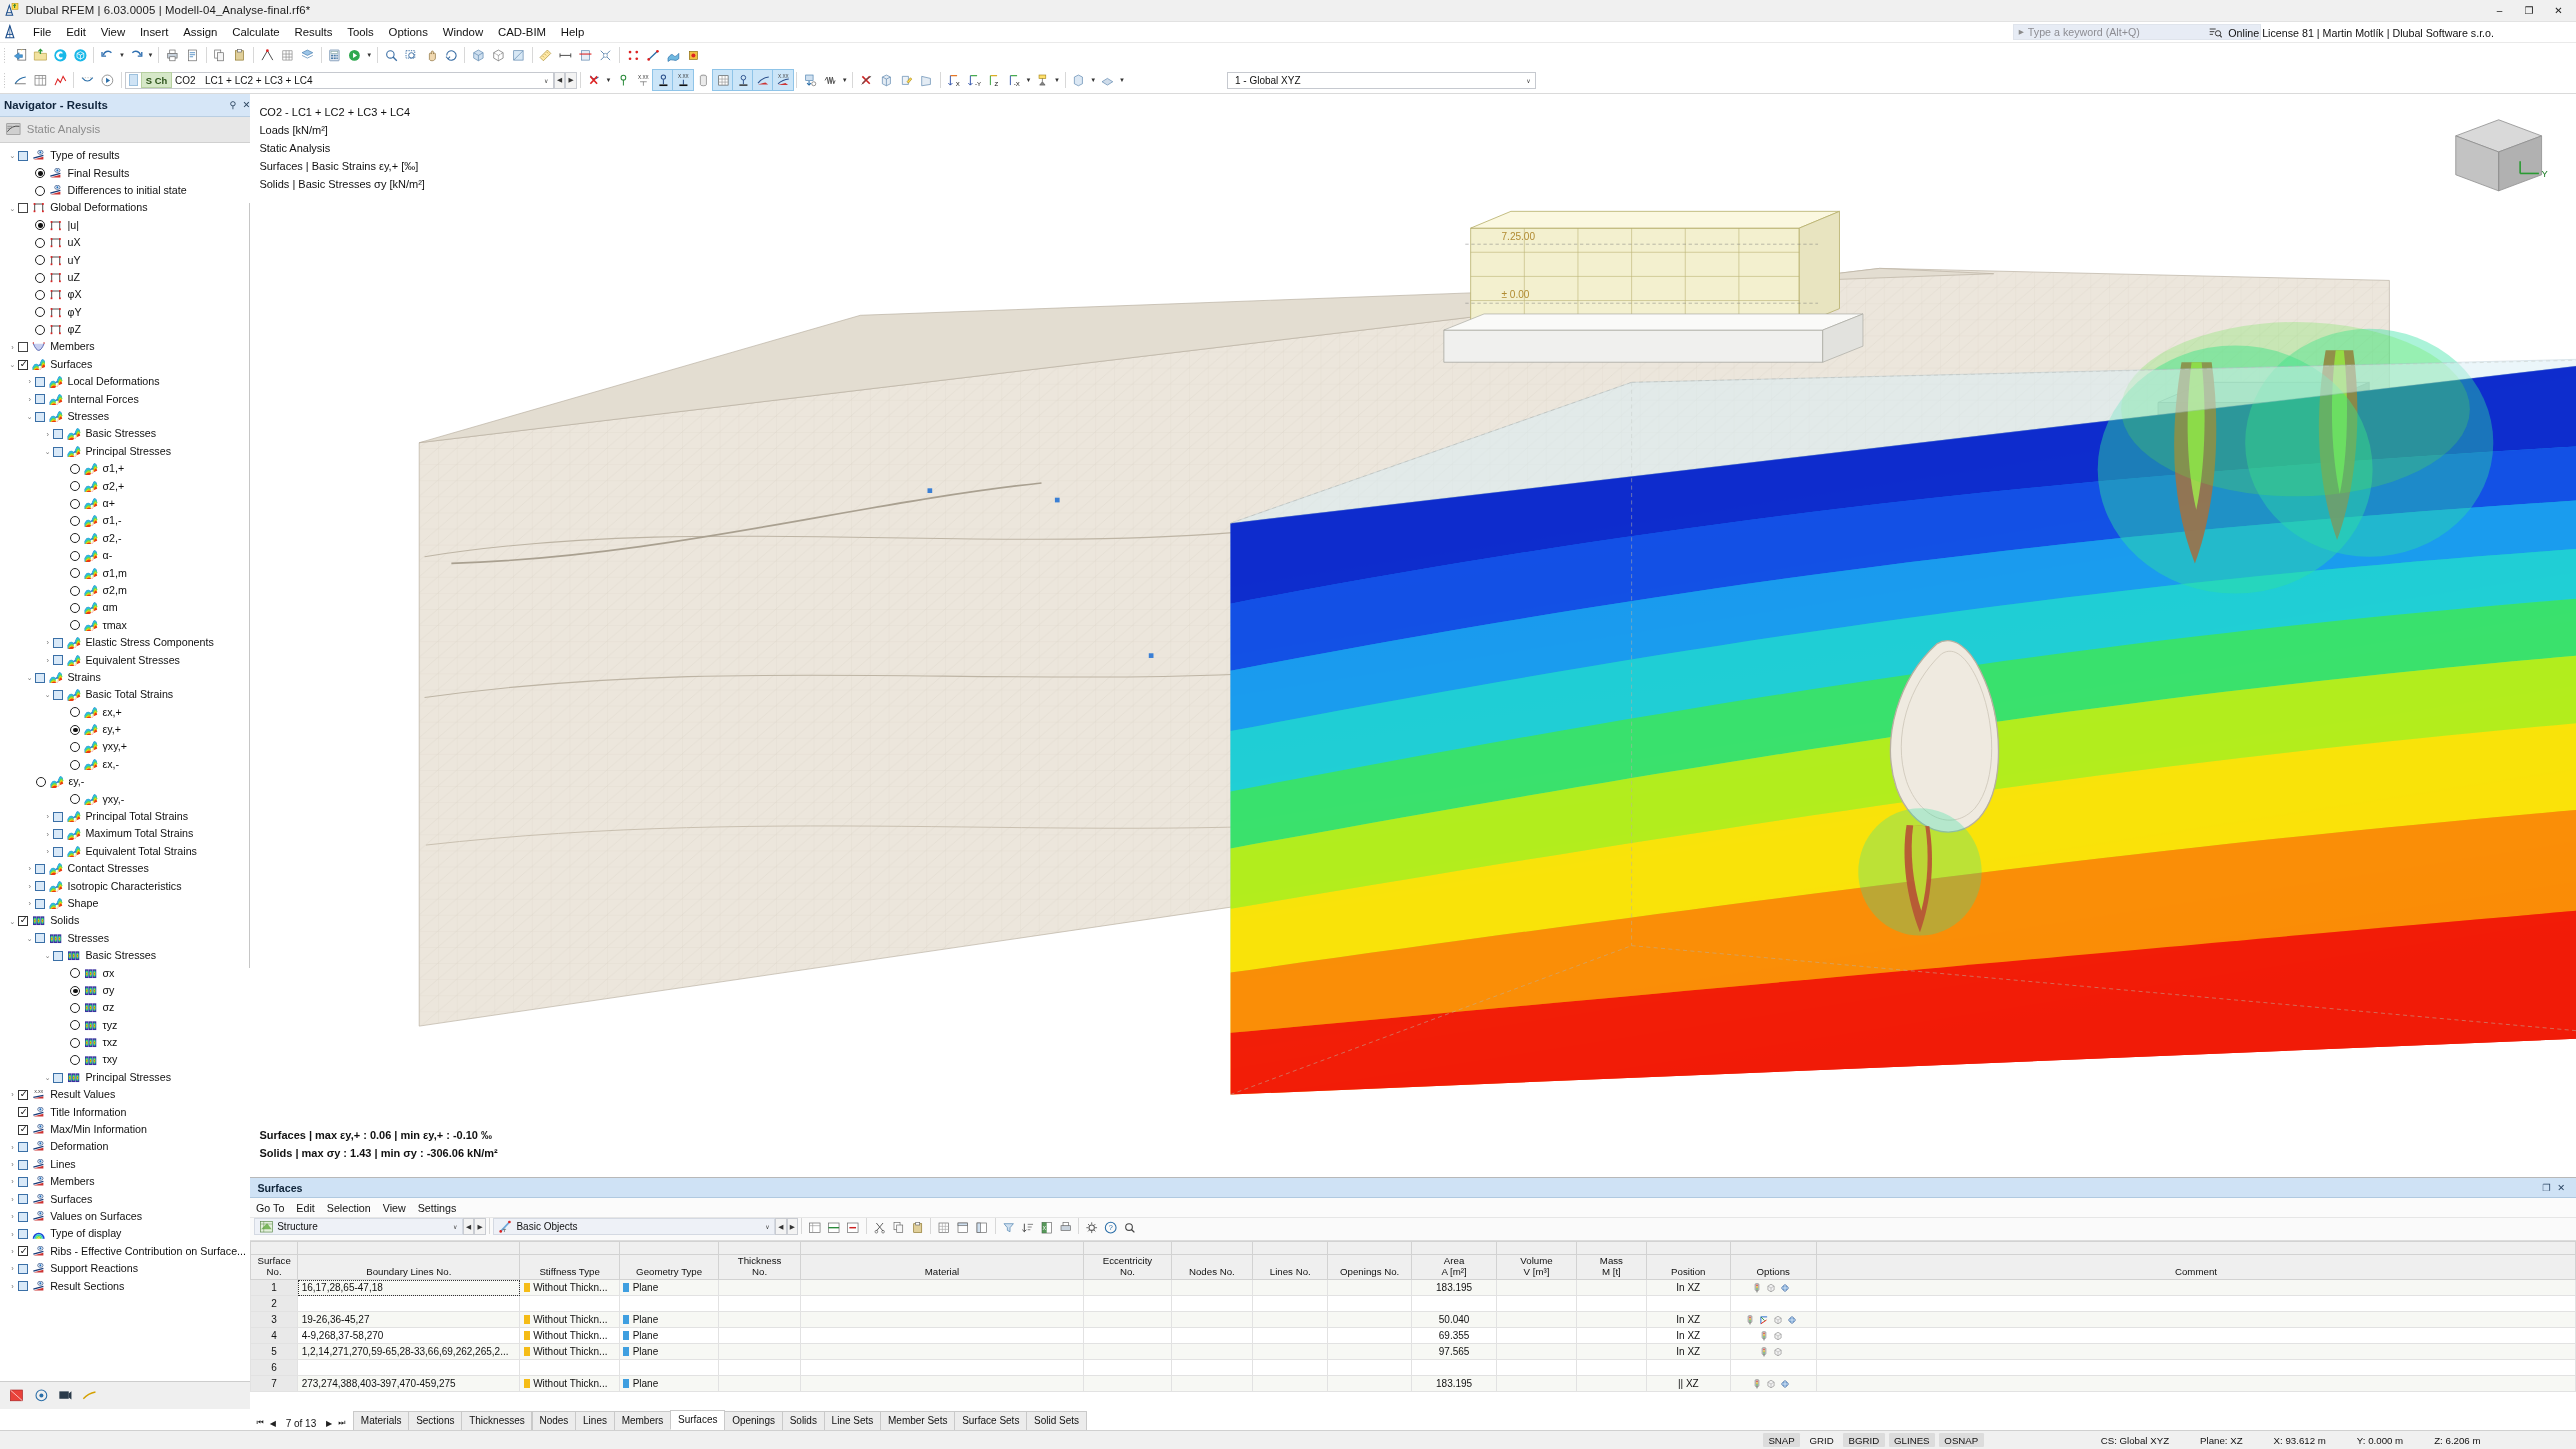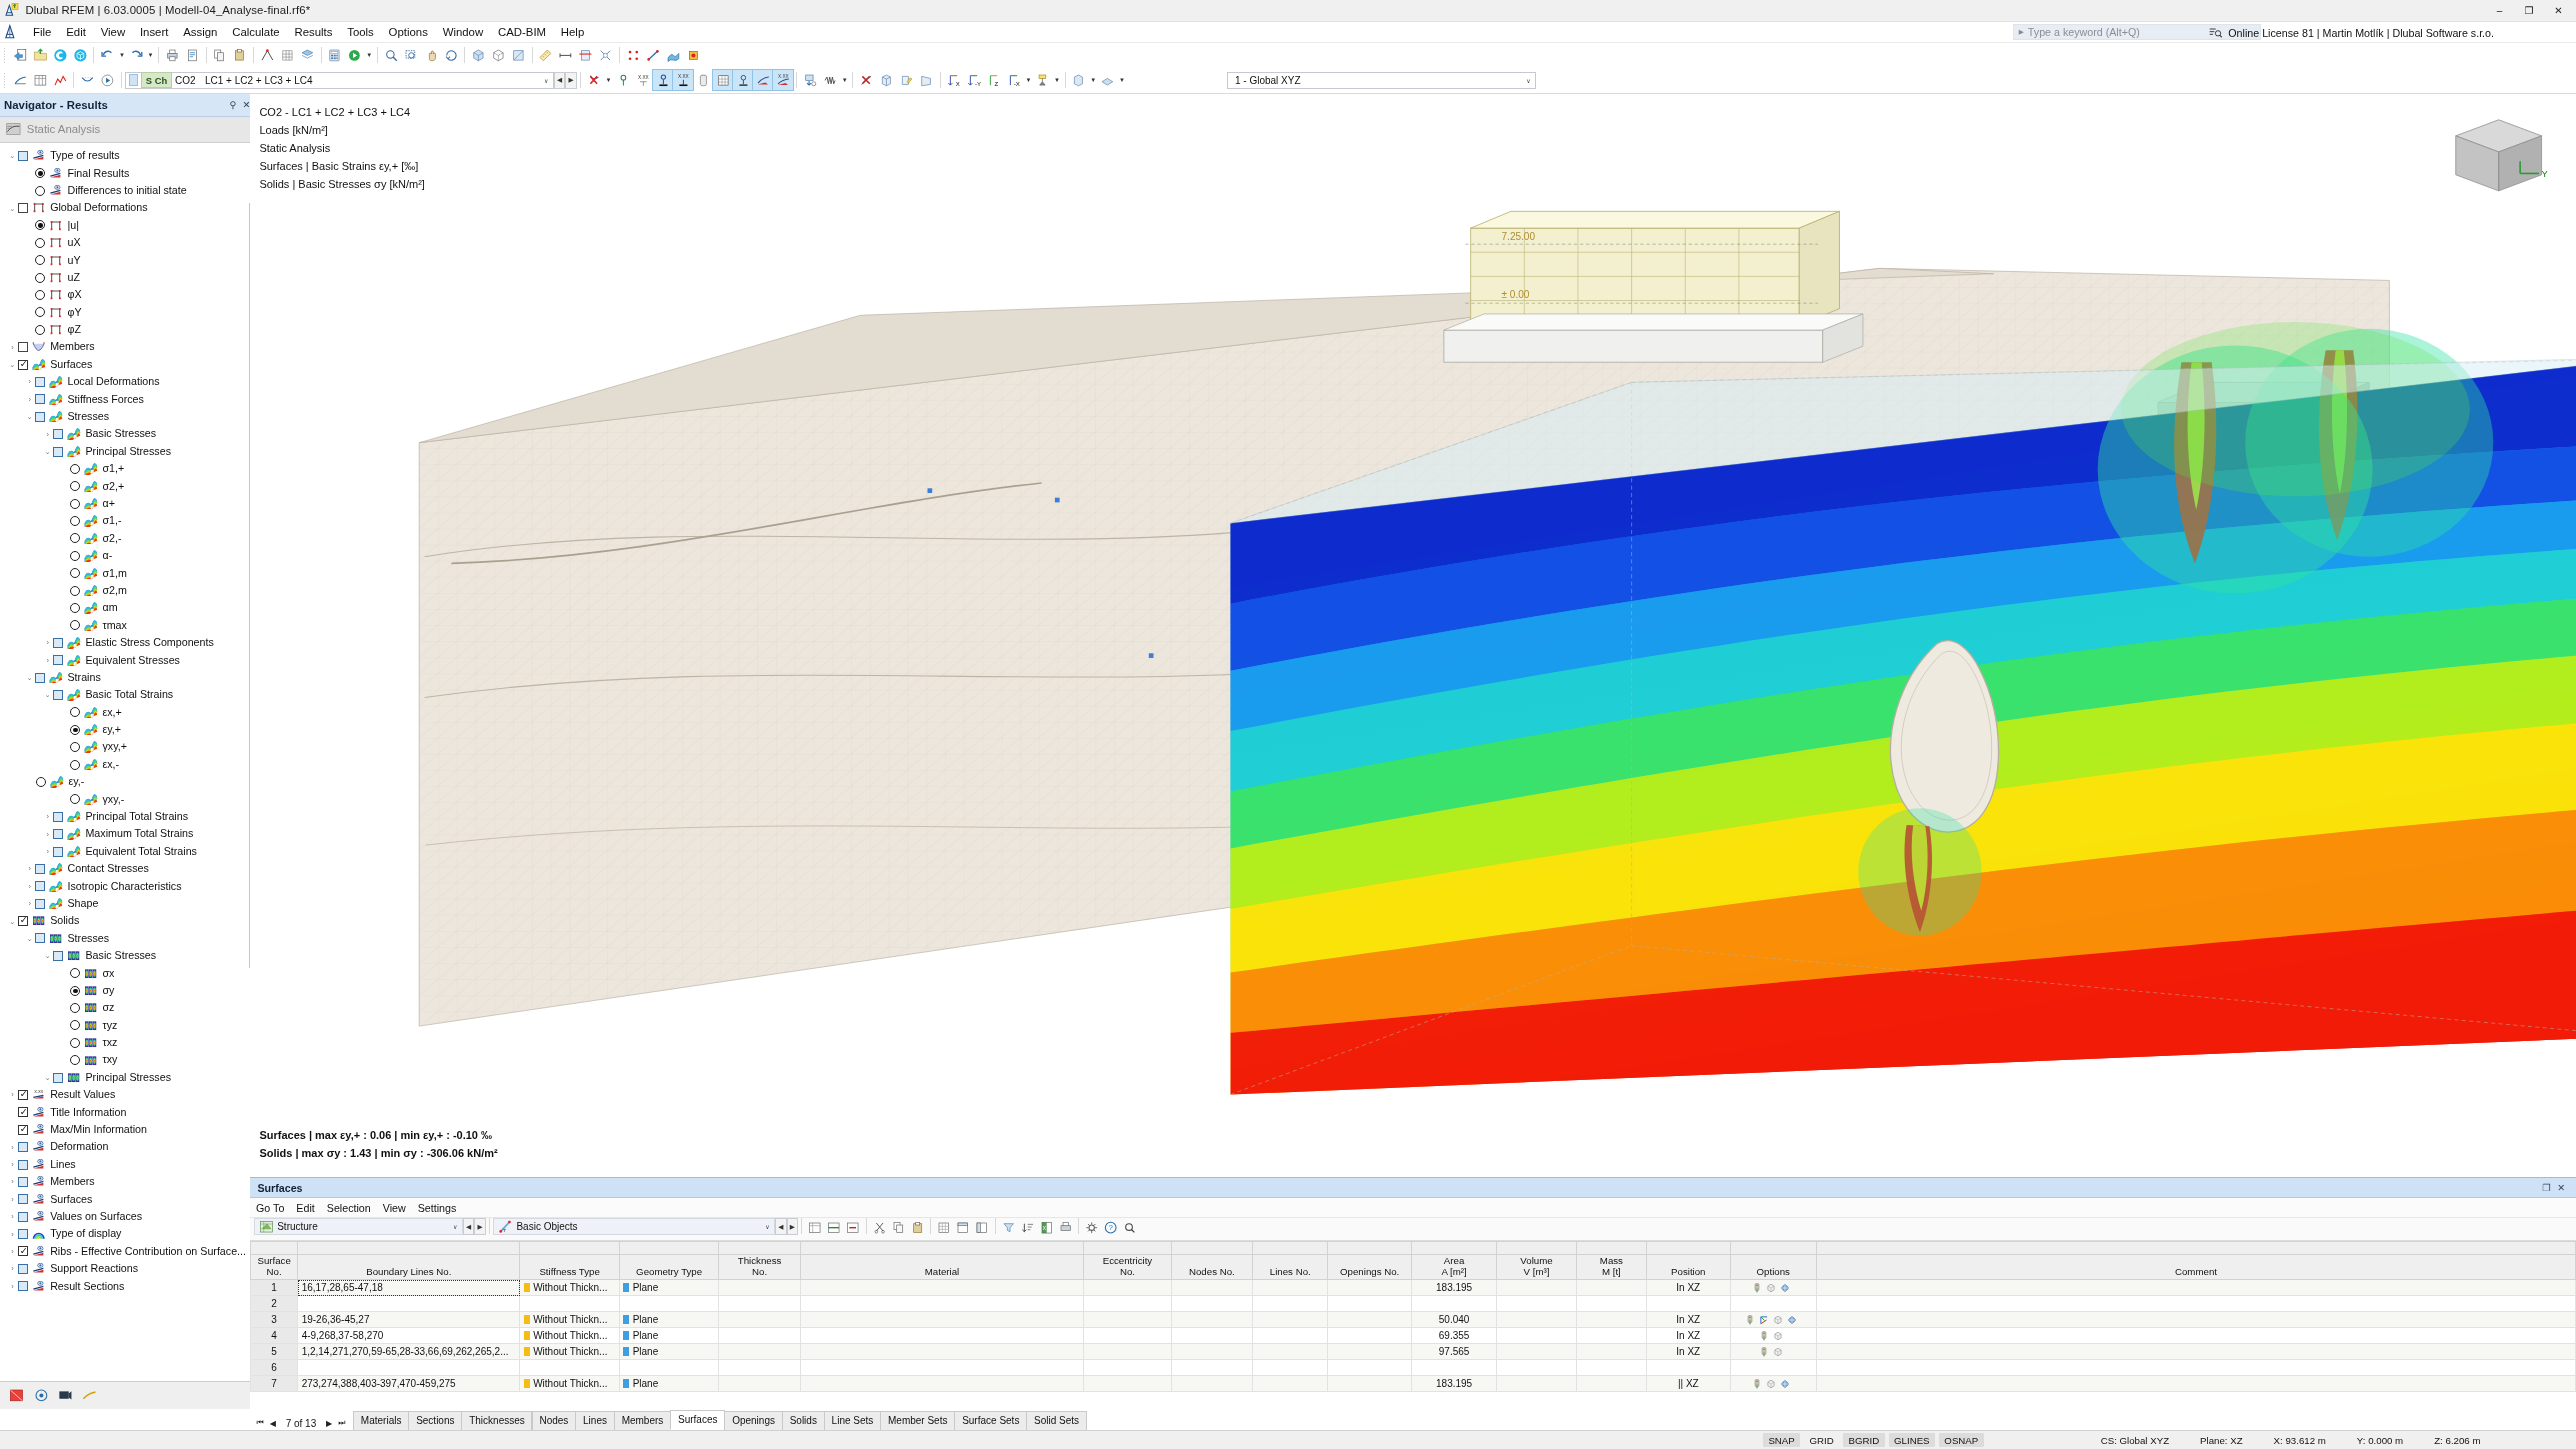--- a/index.html
+++ b/index.html
@@ -901,21 +901,21 @@
             <span class="tcheck"></span>
             <span class="ticon">
               <svg width="13.4" height="11.4" viewBox="0 0 20 17">
                 <path d="M1 12 q4-7 7-4 t5-4 t6-1 v6 q-3 2-6 1 t-5 4 t-7 4z" fill="#2b5fd0"></path>
                 <path d="M1 12 q4-7 7-4 t5-4 t6-1 v2 q-3 2-6 3 t-5 4 t-7 4z" fill="#2fbcd8"></path>
                 <path d="M2 14 q4-6 7-3 t5-4 t6-1 v1.5 q-3 1.6-6 2.5 t-5 4 t-7 3.5z" fill="#5fe04a" opacity=".9"></path>
                 <path d="M2.5 15.4 q4-5 7-2 t5-4 t5-1 v1.4 q-3 1.4-5 2.2 t-5 3.6 t-7 3z" fill="#f2d00c"></path>
                 <path d="M3 16.6 q4-4 7-1.4 t5-3.6 t4.6-1 v1.1 q-3 1.2-4.6 1.8 t-5 3.2 t-7 2.4z" fill="#ea3a12"></path>
               </svg>
             </span>
-            <span class="tlabel">Stiffness Forces</span>
+            <span class="tlabel">Internal Forces</span>
           </div>
           <div class="tnode" style="padding-left: 24px;">
             <span class="twist">⌄</span>
             <span class="tcheck"></span>
             <span class="ticon">
               <svg width="13.4" height="11.4" viewBox="0 0 20 17">
                 <path d="M1 12 q4-7 7-4 t5-4 t6-1 v6 q-3 2-6 1 t-5 4 t-7 4z" fill="#2b5fd0"></path>
                 <path d="M1 12 q4-7 7-4 t5-4 t6-1 v2 q-3 2-6 3 t-5 4 t-7 4z" fill="#2fbcd8"></path>
                 <path d="M2 14 q4-6 7-3 t5-4 t6-1 v1.5 q-3 1.6-6 2.5 t-5 4 t-7 3.5z" fill="#5fe04a" opacity=".9"></path>
                 <path d="M2.5 15.4 q4-5 7-2 t5-4 t5-1 v1.4 q-3 1.4-5 2.2 t-5 3.6 t-7 3z" fill="#f2d00c"></path>

